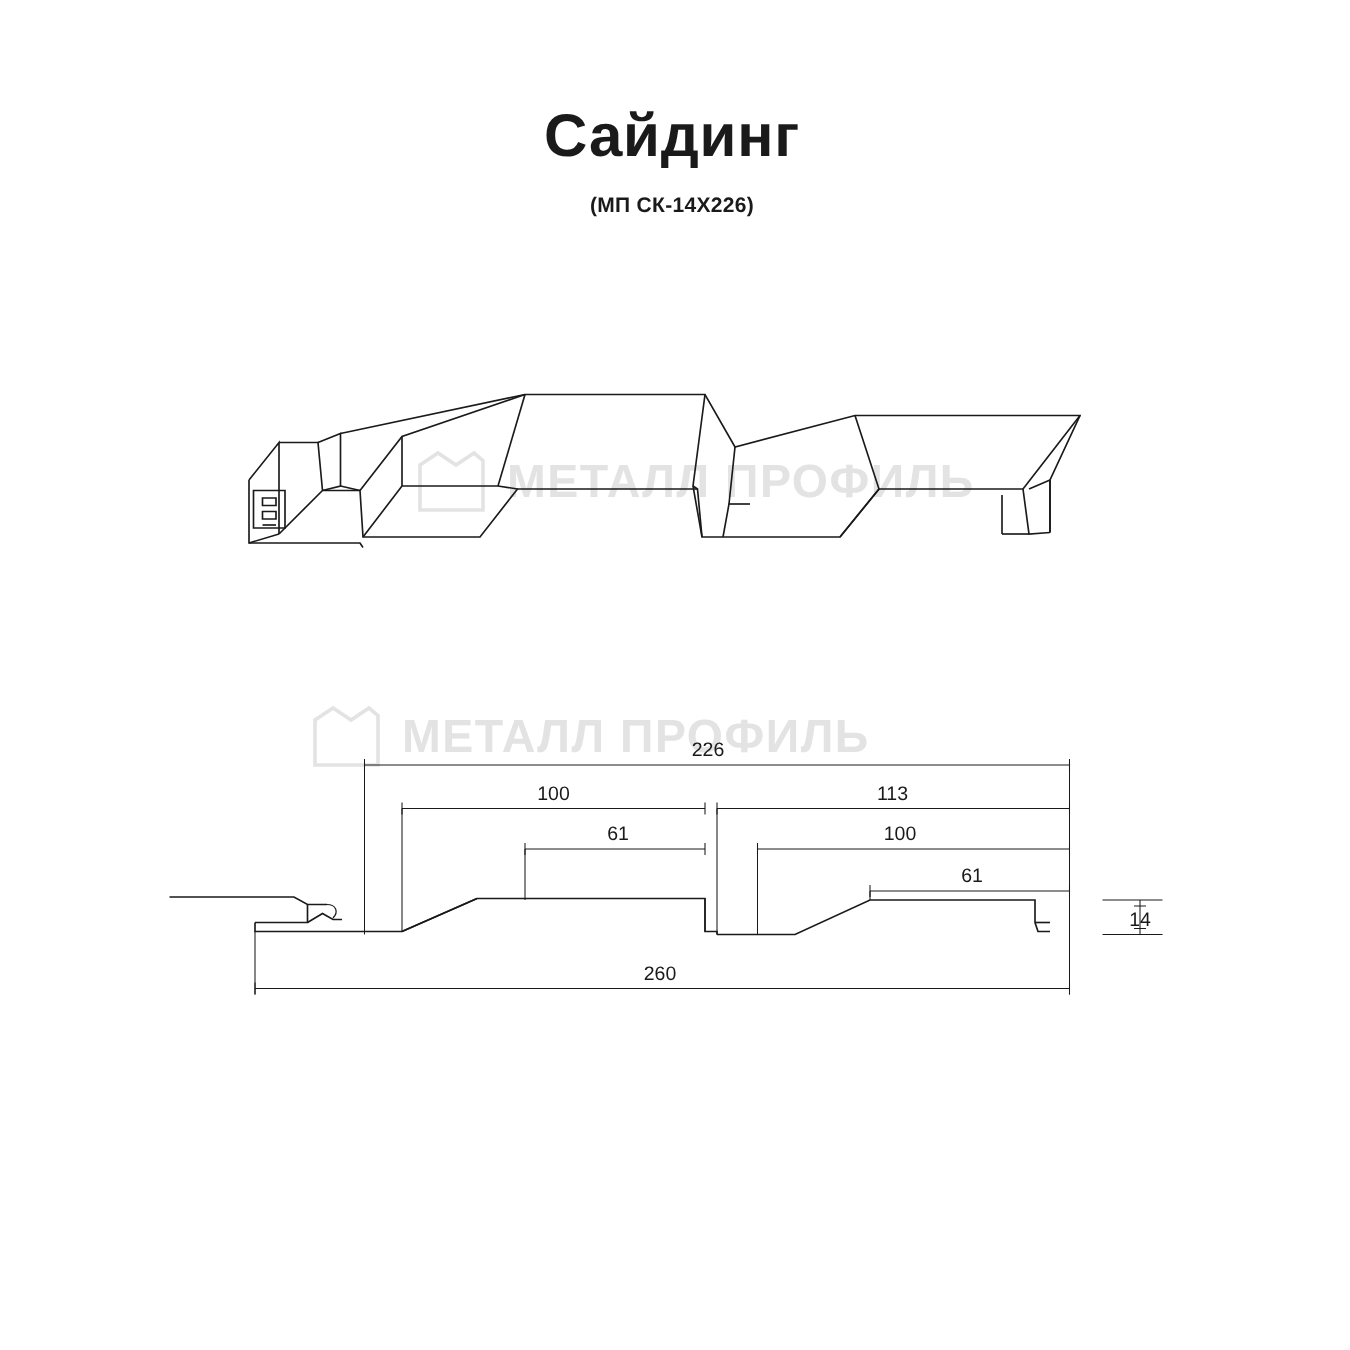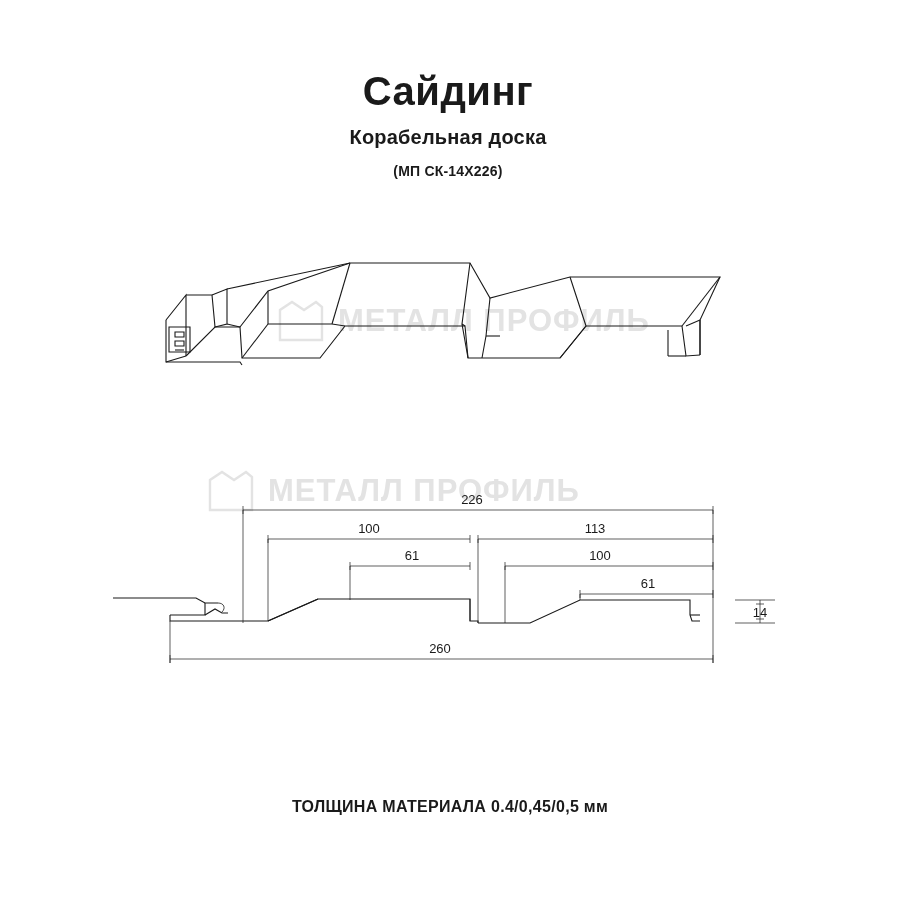--- a/index.html
+++ b/index.html
@@ -125,21 +125,20 @@
     letter-spacing: 0.3px;
   }
 </style>
 </head>
 <body>
 
 <div class="page">
 
   <div class="header">
     <div class="title">Сайдинг</div>
-    <div class="subtitle">Корабельная доска</div>
     <div class="code">(МП СК-14Х226)</div>
   </div>
 
   <div class="watermark" id="wm-1">
     <span class="wm-mark">
       <svg viewBox="0 0 46 42" width="46" height="42">
         <path d="M2 40 L2 10 L14 2 L26 10 L38 2 L44 7 L44 40 Z" fill="none" stroke="#e3e3e3" stroke-width="2.4"></path>
       </svg>
     </span>
     <span class="wm-text">МЕТАЛЛ ПРОФИЛЬ</span>
@@ -275,15 +274,14 @@
         <path d="M170 196 L713 196"></path>
         <path d="M170 192 L170 200 M713 192 L713 200"></path>
         <path d="M170 158 L170 200"></path>
         <path d="M713 165 L713 200"></path>
       </g>
       <text class="dim-txt" x="440" y="190">260</text>
 
     </svg>
   </div>
 
-  <div class="footer">ТОЛЩИНА МАТЕРИАЛА 0.4/0,45/0,5 мм</div>
 
 </div>
 
 </body></html>

